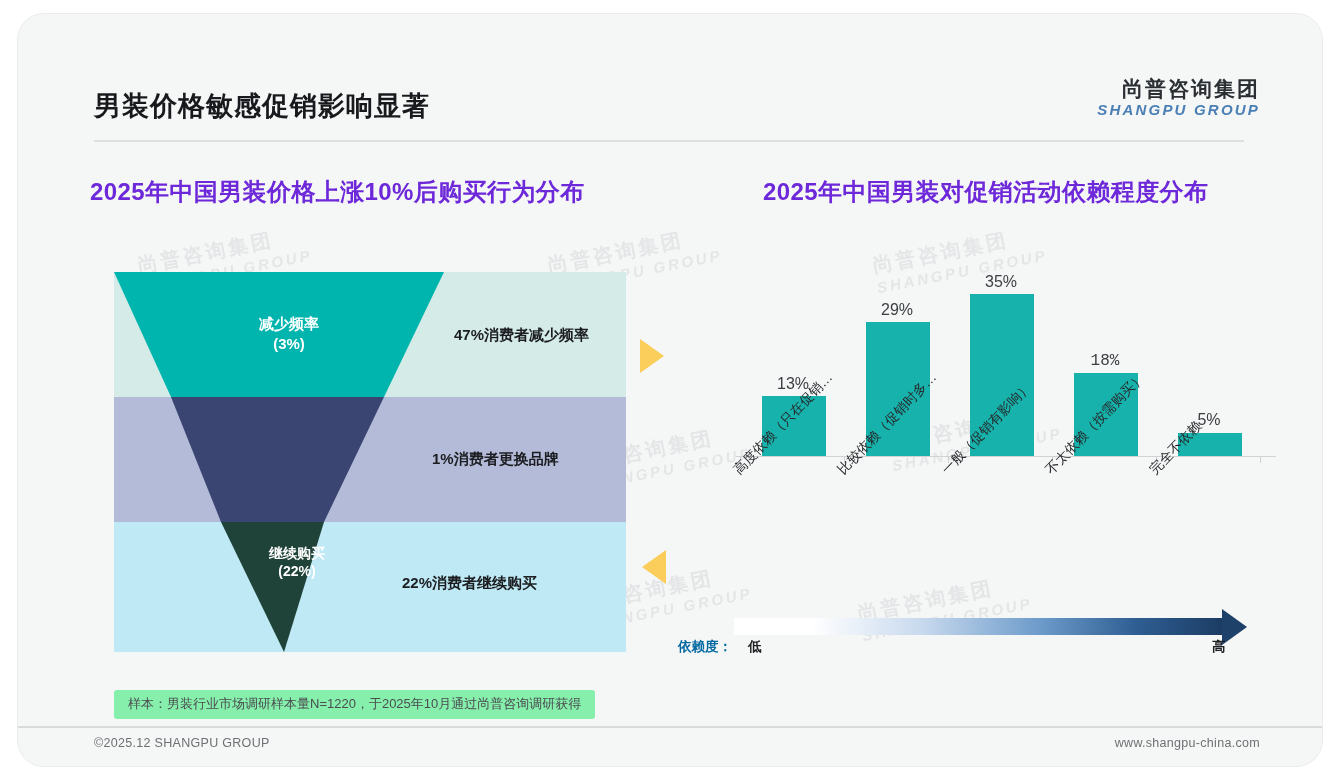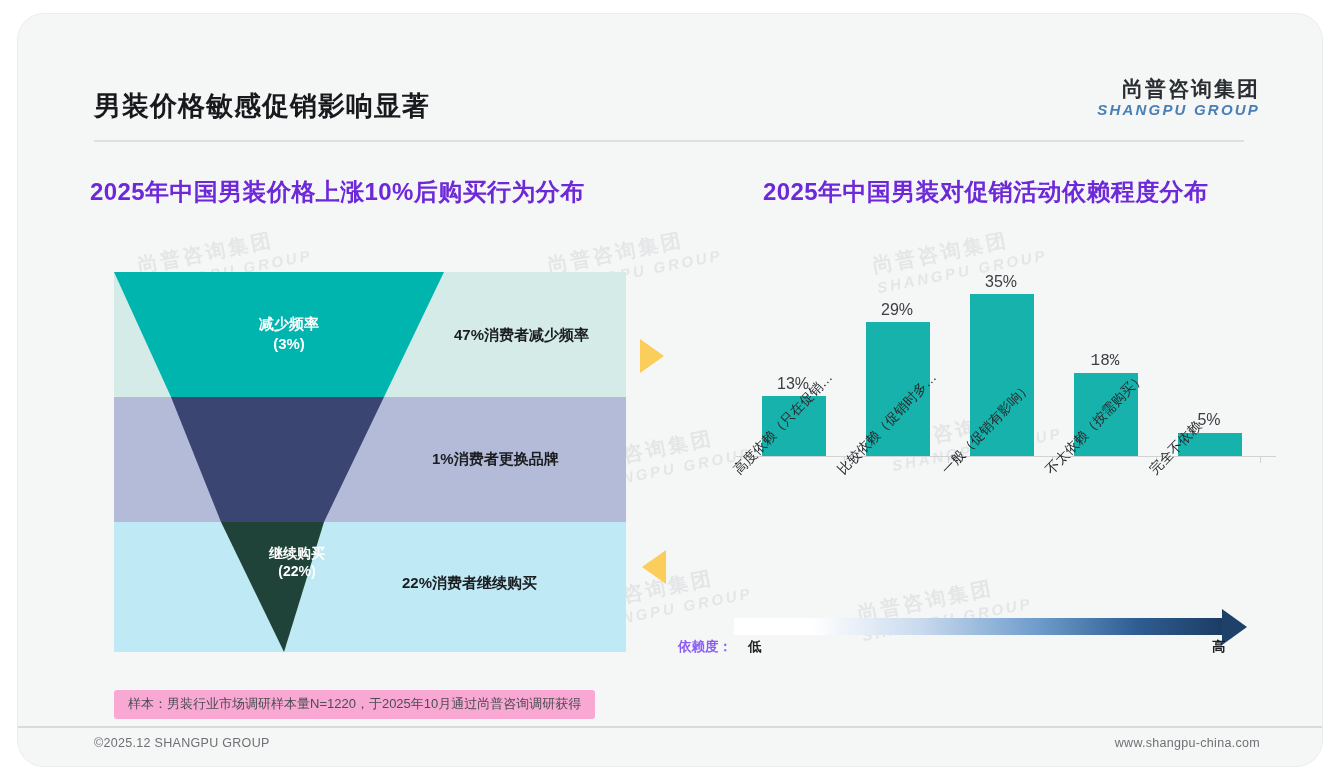--- a/index.html
+++ b/index.html
@@ -220,21 +220,21 @@
     left: 660px;
     top: 596px;
     width: 600px;
     height: 56px;
   }
   .legend-label {
     position: absolute;
     left: 0; top: 28px;
     font-size: 13.5px;
     font-weight: bold;
-    color: #8b5cf6;
+    color: #0369a1;
     white-space: nowrap;
   }
   .legend-low {
     position: absolute;
     left: 70px; top: 28px;
     font-size: 13.5px;
     font-weight: bold;
     color: #1d1f22;
   }
   .legend-high {
@@ -259,21 +259,21 @@
     border-left: 25px solid #1e4169;
   }
 
   
   .sample-note {
     position: absolute;
     left: 96px;
     top: 676px;
     font-size: 13px;
     color: #4a4d51;
-    background: #f9a8d4;
+    background: #86efac;
     padding: 5px 14px 6px 14px;
     border-radius: 3px;
     white-space: nowrap;
   }
 
   
   .footer-rule {
     position: absolute;
     left: 0;
     top: 712px;

